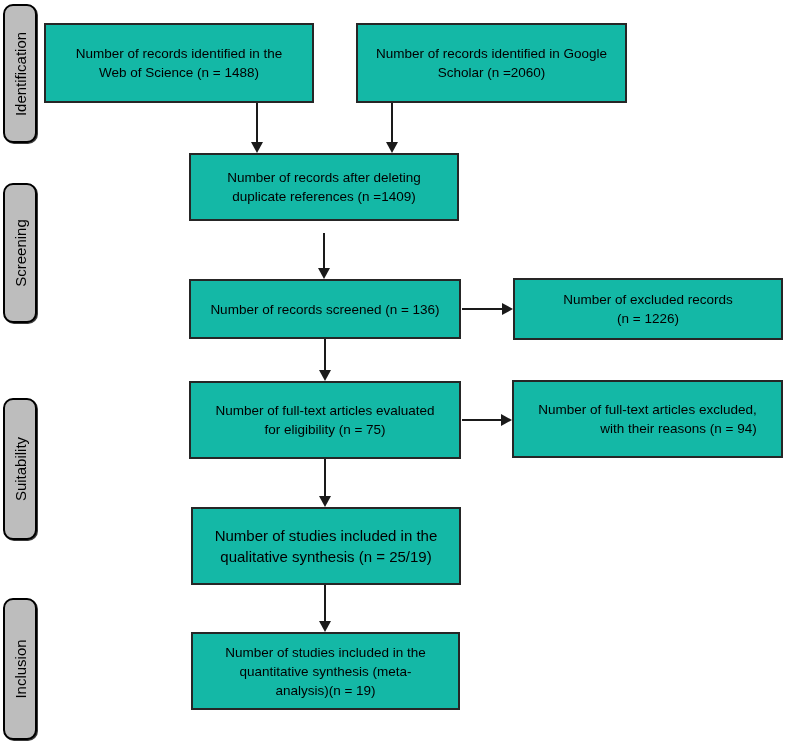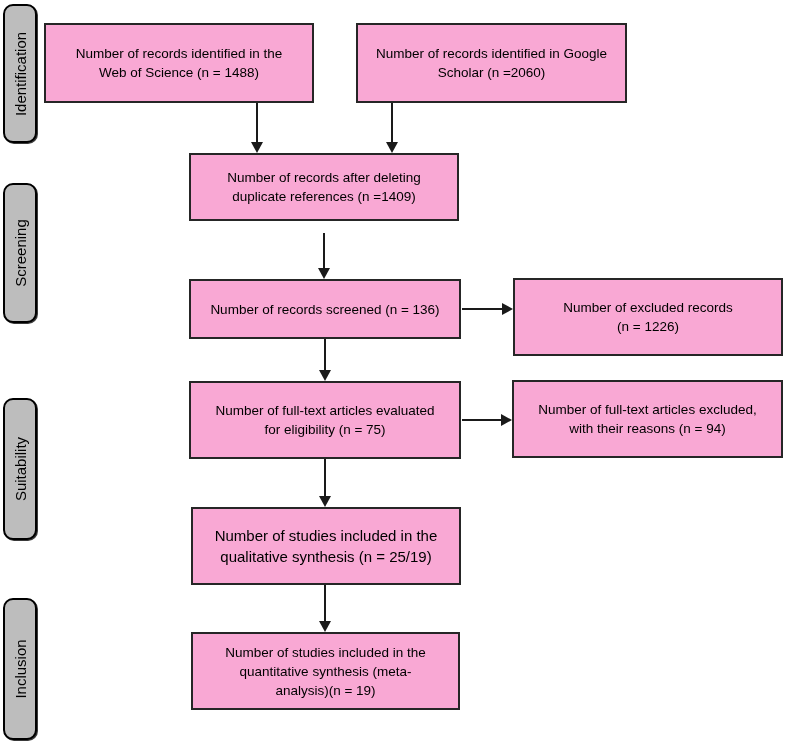--- a/index.html
+++ b/index.html
@@ -32,21 +32,21 @@
     top: 50%;
     left: 50%;
     transform: translate(-50%, -50%) rotate(-90deg);
     white-space: nowrap;
     font-size: 15px;
     color: #000000;
   }
   
   .fbox {
     position: absolute;
-    background: #f9a8d4;
+    background: #14b8a6;
     border: 2px solid #262626;
     box-sizing: border-box;
     display: flex;
     align-items: center;
     justify-content: center;
     text-align: center;
     font-size: 13.5px;
     line-height: 19px;
     white-space: pre-line;
     padding: 2px 6px;
@@ -105,27 +105,27 @@
 Web of Science (n = 1488)</div>
 
   <div class="fbox" style="left:356px; top:23px; width:271px; height:80px;">Number of records identified in Google
 Scholar (n =2060)</div>
 
   <div class="fbox" style="left:189px; top:153px; width:270px; height:68px;">Number of records after deleting
 duplicate references (n =1409)</div>
 
   <div class="fbox" style="left:189px; top:279px; width:272px; height:60px;">Number of records screened (n = 136)</div>
 
-  <div class="fbox" style="left:513px; top:278px; width:270px; height:78px;">Number of excluded records
+  <div class="fbox" style="left:513px; top:278px; width:270px; height:62px;">Number of excluded records
 (n = 1226)</div>
 
   <div class="fbox" style="left:189px; top:381px; width:272px; height:78px;">Number of full-text articles evaluated
 for eligibility (n = 75)</div>
 
-  <div class="fbox" style="left:512px; top:380px; width:271px; height:78px;">Number of full-text articles excluded,
+  <div class="fbox" style="left:512px; top:380px; width:271px; height:78px;text-align:right;">Number of full-text articles excluded,
 with their reasons (n = 94)</div>
 
   <div class="fbox large" style="left:191px; top:507px; width:270px; height:78px;">Number of studies included in the
 qualitative synthesis (n = 25/19)</div>
 
   <div class="fbox" style="left:191px; top:632px; width:269px; height:78px;">Number of studies included in the
 quantitative synthesis (meta-
 analysis)(n = 19)</div>
 
   <div class="arrow-v" style="left:251px; top:103px; height:50px;">

